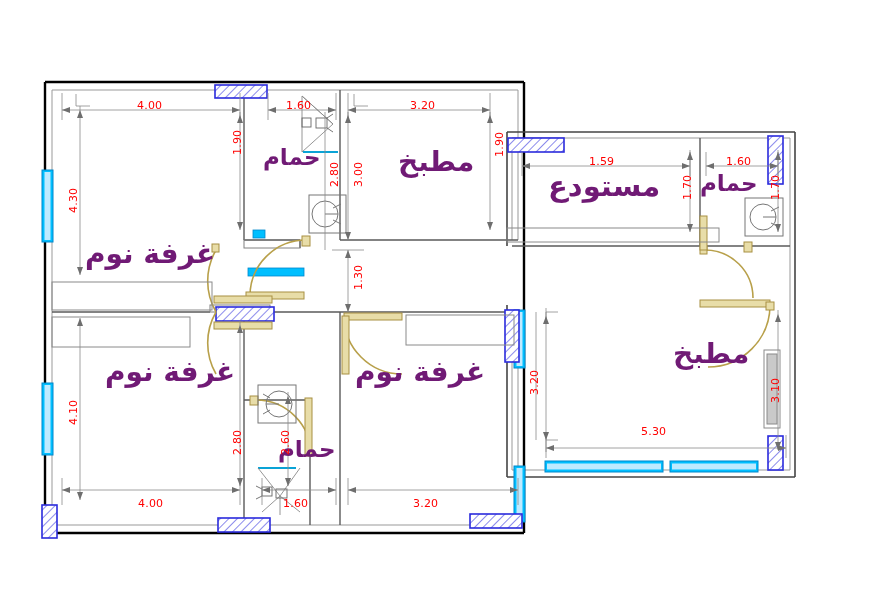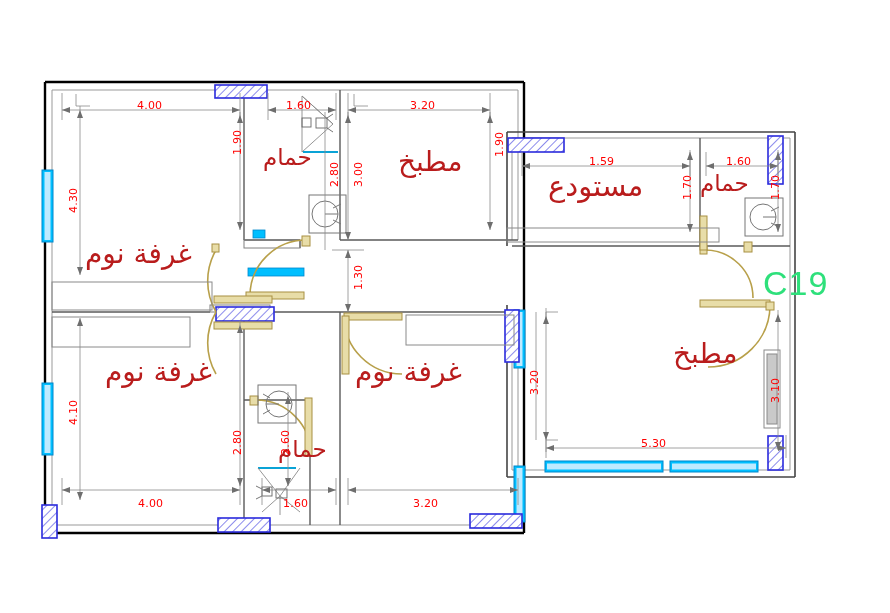--- a/index.html
+++ b/index.html
@@ -2,22 +2,22 @@
 <html><head>
 <meta charset="utf-8">
 <style>
   html,body{margin:0;padding:0;background:#ffffff;}
   body{font-family:"DejaVu Sans","Liberation Sans",sans-serif;}
   #plan{position:relative;width:890px;height:613px;background:#ffffff;overflow:hidden;}
   #plan svg{position:absolute;left:0;top:0;}
   .room-label{
     position:absolute;
     font-family:"DejaVu Sans","Liberation Sans",sans-serif;
-    color:#b91c1c;
-    font-weight:400;
+    color:#701a75;
+    font-weight:700;
     white-space:nowrap;
     direction:rtl;
     line-height:1;
   }
   .dim{
     position:absolute;
     font-family:"DejaVu Sans","Liberation Sans",sans-serif;
     color:#ff0000;
     font-size:11px;
     white-space:nowrap;
@@ -399,34 +399,33 @@
   <div class="room-label" style="left:105px;top:358px;font-size:28px;">غرفة نوم</div>
   <div class="room-label" style="left:355px;top:358px;font-size:28px;">غرفة نوم</div>
   <div class="room-label" style="left:278px;top:438px;font-size:23px;">حمام</div>
   <div class="room-label" style="left:673px;top:340px;font-size:28px;">مطبخ</div>
 
   <div class="dim" style="left:137px;top:100px;">4.00</div>
   <div class="dim" style="left:286px;top:100px;">1.60</div>
   <div class="dim" style="left:410px;top:100px;">3.20</div>
   <div class="dim" style="left:589px;top:156px;">1.59</div>
   <div class="dim" style="left:726px;top:156px;">1.60</div>
-  <div class="dim" style="left:641px;top:438px;">5.30</div>
+  <div class="dim" style="left:641px;top:426px;">5.30</div>
   <div class="dim" style="left:138px;top:498px;">4.00</div>
   <div class="dim" style="left:283px;top:498px;">1.60</div>
   <div class="dim" style="left:413px;top:498px;">3.20</div>
 
   <div class="dim vert" style="left:68px;top:213px;">4.30</div>
   <div class="dim vert" style="left:232px;top:155px;">1.90</div>
   <div class="dim vert" style="left:329px;top:187px;">2.80</div>
   <div class="dim vert" style="left:353px;top:187px;">3.00</div>
   <div class="dim vert" style="left:494px;top:157px;">1.90</div>
   <div class="dim vert" style="left:353px;top:290px;">1.30</div>
   <div class="dim vert" style="left:682px;top:200px;">1.70</div>
   <div class="dim vert" style="left:770px;top:200px;">1.70</div>
   <div class="dim vert" style="left:68px;top:425px;">4.10</div>
   <div class="dim vert" style="left:232px;top:455px;">2.80</div>
   <div class="dim vert" style="left:280px;top:455px;">2.60</div>
   <div class="dim vert" style="left:529px;top:395px;">3.20</div>
   <div class="dim vert" style="left:770px;top:403px;">3.10</div>
 
-  <div class="plan-code" style="left:763px;top:266px;">C19</div>
 
 </div>
 
 </body></html>

